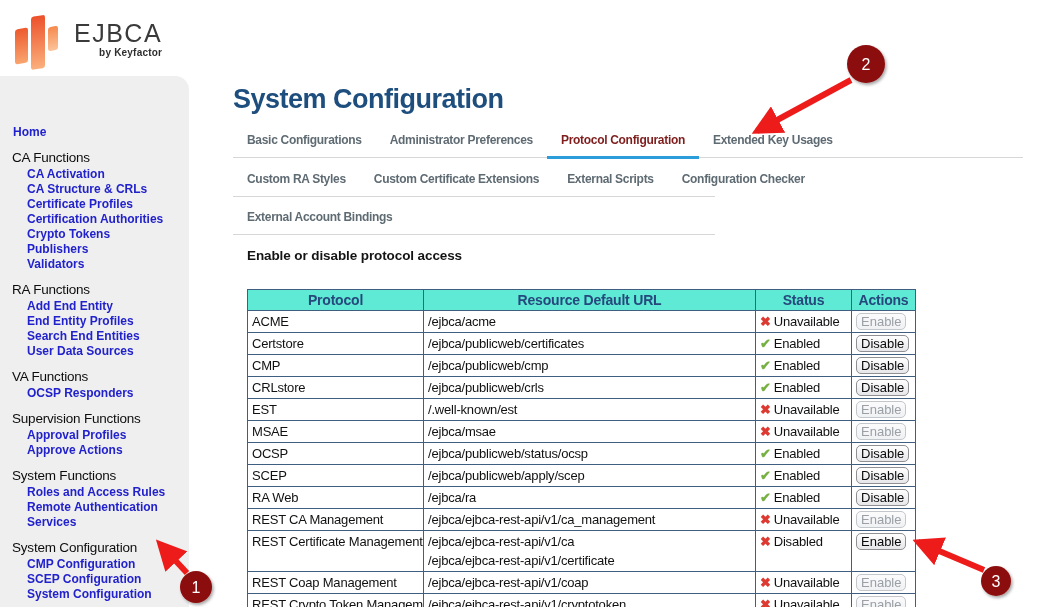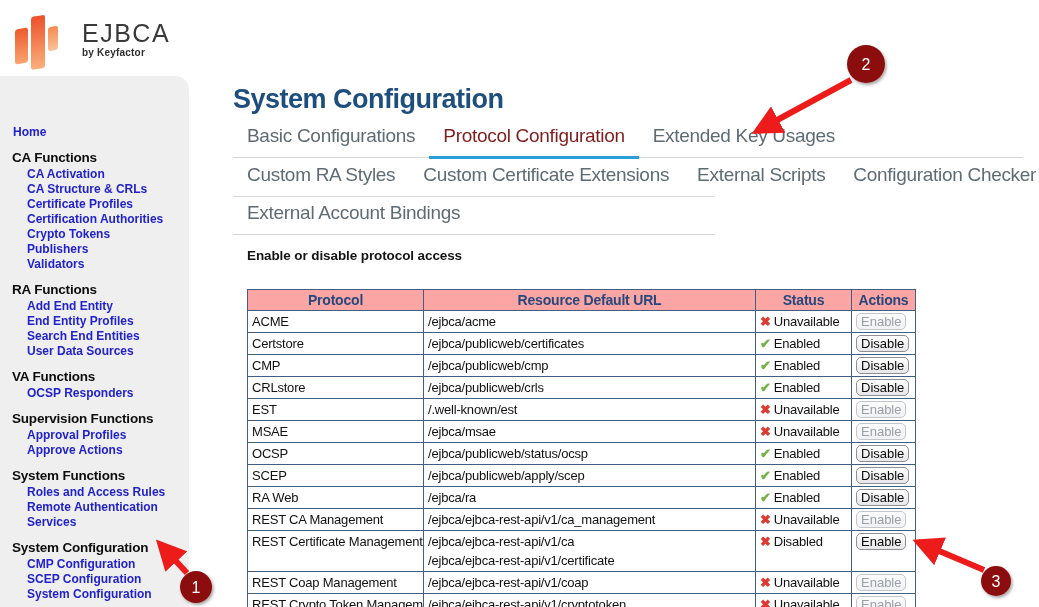--- a/index.html
+++ b/index.html
@@ -5,68 +5,68 @@
   * { box-sizing: border-box; }
   html,body { margin:0; padding:0; }
   body {
     width:1039px; height:607px; position:relative; overflow:hidden;
     background:#ffffff; font-family:"Liberation Sans", sans-serif;
   }
 
   
   .logo { position:absolute; left:12px; top:6px; width:170px; height:66px; display:flex; align-items:center; }
   .logo-bars { width:56px; height:62px; flex:0 0 auto; }
-  .logo-text { margin-left:14px; display:flex; flex-direction:column; align-items:flex-start; }
+  .logo-text { margin-left:6px; display:flex; flex-direction:column; align-items:flex-end; }
   .logo-brand { font-size:25px; font-weight:500; color:#3a3a3a; letter-spacing:1.5px; line-height:26px; }
   .logo-tagline { font-size:10px; color:#2e2e2e; margin-top:1px; letter-spacing:0.2px;font-weight:bold; }
 
   
   .sidebar {
     position:absolute; left:0; top:76px; width:189px; height:540px;
     background:#efefef; border-top-right-radius:14px; padding-top:13px;
   }
   .side-link, .side-sublink { font-weight:bold; font-size:12px; color:#2222cc; line-height:15px; cursor:pointer; white-space:nowrap; }
   .side-link { margin-left:13px;margin-top:36px; }
   .side-sublink { margin-left:27px; }
-  .side-section { margin:9px 0 1px 12px; font-weight:bold; font-size:13.5px; color:#0d0d0d; line-height:17px; letter-spacing:-0.2px; white-space:nowrap; }
+  .side-section { margin:9px 0 1px 12px; font-weight:normal; font-size:13.5px; color:#0d0d0d; line-height:17px; letter-spacing:-0.2px; white-space:nowrap; }
   .gap { margin-top:14px; }
 
   
   .page-title {
     position:absolute; left:233px; top:84px; margin:0;
     font-size:27px; font-weight:bold; color:#1d4e7d; letter-spacing:-0.5px;
   }
   .tabs { position:absolute; left:233px; top:124px; }
   .tab-row { display:flex; align-items:flex-end; border-bottom:1px solid #d7d7d7; }
   .tab-row.r1 { height:34px; width:790px; }
   .tab-row.r2 { height:39px; width:482px; }
   .tab-row.r3 { height:38px; width:482px; }
   .tab {
-    position:relative; padding:0 14px 10px 14px; font-weight:normal; font-size:19px;
+    position:relative; padding:0 14px 10px 14px; font-weight:bold; font-size:12px;
     color:#5f6b73; letter-spacing:-0.3px; cursor:pointer; white-space:nowrap;
   }
   .tab.active { color:#7f1d1d; }
   .tab.active::after {
     content:""; position:absolute; left:0; right:0; bottom:-2px; height:3px; background:#2b9ddb;
   }
 
   .section-heading {
     position:absolute; left:247px; top:248px; margin:0;
     font-size:13.5px; font-weight:bold; color:#141414; letter-spacing:-0.1px;
   }
 
   
   table.protocols {
     position:absolute; left:247px; top:289px; width:668px;
     border-collapse:collapse; table-layout:fixed;
     font-size:13px; color:#111; letter-spacing:-0.2px;
   }
   .protocols th, .protocols td { border:1px solid #3f5e80; overflow:hidden; }
   .protocols th {
-    background:#fca5a5; color:#26487c; font-weight:bold; font-size:14px;
+    background:#5eead4; color:#26487c; font-weight:bold; font-size:14px;
     height:21px; padding:1px 3px; text-align:center; letter-spacing:-0.2px;
   }
   .protocols td { padding:1px 4px; height:21px; vertical-align:top; line-height:19px; white-space:nowrap; }
   .sicon { font-weight:bold; margin-right:3px; font-size:13px; }
   .sicon.check { color:#76b043; }
   .sicon.cross { color:#dd3a32; }
   .btn {
     display:inline-block; min-width:50px; text-align:center;
     border:1px solid #8f8f94; border-radius:5px;
     background:linear-gradient(#fefefe,#e7e7ea);
@@ -143,20 +143,21 @@
     <div class="side-sublink">System Configuration</div>
     <div class="side-link gap">My Preferences</div>
     <div class="side-link">RA Web</div>
   </nav>
 
 <main>
   <h1 class="page-title">System Configuration</h1>
   <div class="tabs" id="tabs">
       <div class="tab-row r1">
         <div class="tab">Basic Configurations</div>
+        <div class="tab">Administrator Preferences</div>
         <div class="tab active">Protocol Configuration</div>
         <div class="tab">Extended Key Usages</div>
       </div>
       <div class="tab-row r2">
         <div class="tab">Custom RA Styles</div>
         <div class="tab">Custom Certificate Extensions</div>
         <div class="tab">External Scripts</div>
         <div class="tab">Configuration Checker</div>
       </div>
       <div class="tab-row r3">

